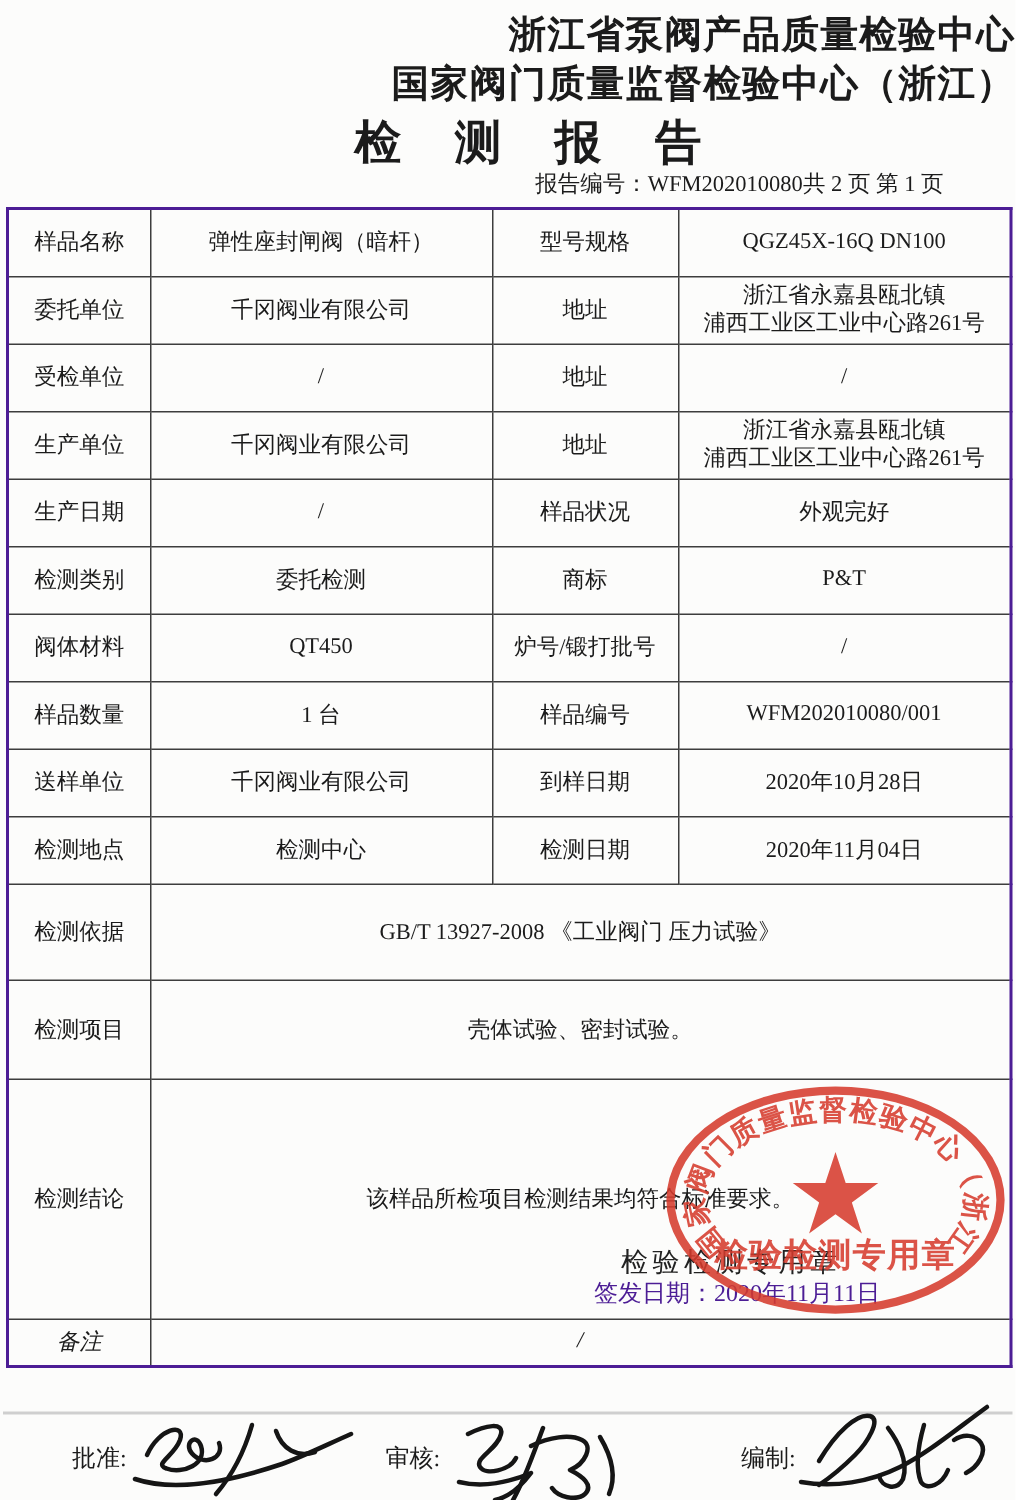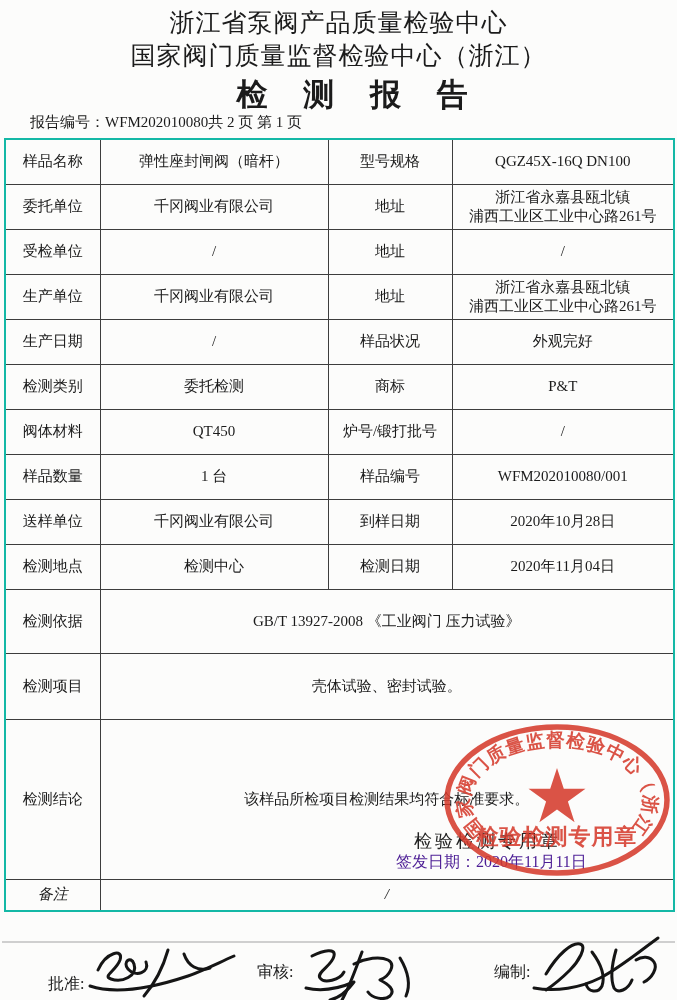--- a/index.html
+++ b/index.html
@@ -3,38 +3,38 @@
 <meta charset="utf-8">
 <style>
   html,body { margin:0; padding:0; background:#ffffff; }
   .page {
     position:relative; width:677px; height:1000px;
     background:#fcfcfb; overflow:hidden;
     font-family:"Liberation Serif","DejaVu Serif",serif;
     color:#1b1b1b;
   }
   .title-line1, .title-line2 {
-    position:absolute; left:0; right:0; text-align:center;
-    font-size:25px; font-weight:normal; letter-spacing:1px;
+    position:absolute; left:0; right:0; text-align:right;
+    font-size:25px; font-weight:bold; letter-spacing:1px;
   }
   .title-line1 { top:6px; }
   .title-line2 { top:39px; }
   .report-title {
     position:absolute; top:74px; left:0; right:0; text-align:center;
     font-size:31px; font-weight:bold; letter-spacing:5px; word-spacing:18px;margin-left:32px;
   }
   .meta-row {
     position:absolute; top:113px; left:30px; right:48px;
-    display:flex; justify-content:flex-start;
+    display:flex; justify-content:flex-end;
     font-size:15px;
   }
   table.report {
     position:absolute; top:138px; left:4px; width:669px;
     border-collapse:collapse; table-layout:fixed;
-    border:2px solid #14b8a6;
+    border:2px solid #4c1d95;
   }
   table.report td {
     border:1px solid #3d3d3d;
     font-size:15px; text-align:center; vertical-align:middle;
     padding:2px 4px; overflow:hidden;
   }
   td.addr { line-height:1.25; }
   tr.h45 { height:45px; }
   tr.h64 { height:64px;margin-top:34px; }
   tr.h66 { height:66px; }
@@ -51,21 +51,21 @@
   }
   .issue-date {
     position:absolute; left:396px; top:852px;
     font-size:16px; color:#4c1d95; z-index:2;
   }
   .seal {
     position:absolute; left:442px; top:722px; width:230px; height:156px;
     z-index:3; opacity:0.87;
   }
   .footer-label { position:absolute; font-size:16px; }
-  .lbl-approve { left:48px;  top:962px;margin-top:12px; }
+  .lbl-approve { left:48px;  top:962px; }
   .lbl-review  { left:257px; top:962px; }
   .lbl-prepare { left:494px; top:962px; }
   .sig { position:absolute; }
   .sig1 { left:84px;  top:942px; }
   .sig2 { left:296px; top:942px; }
   .sig3 { left:528px; top:932px; }
   .sig path { fill:none; stroke:#151515; stroke-width:3; stroke-linecap:round; stroke-linejoin:round; }
 </style>
 </head>
 <body>

